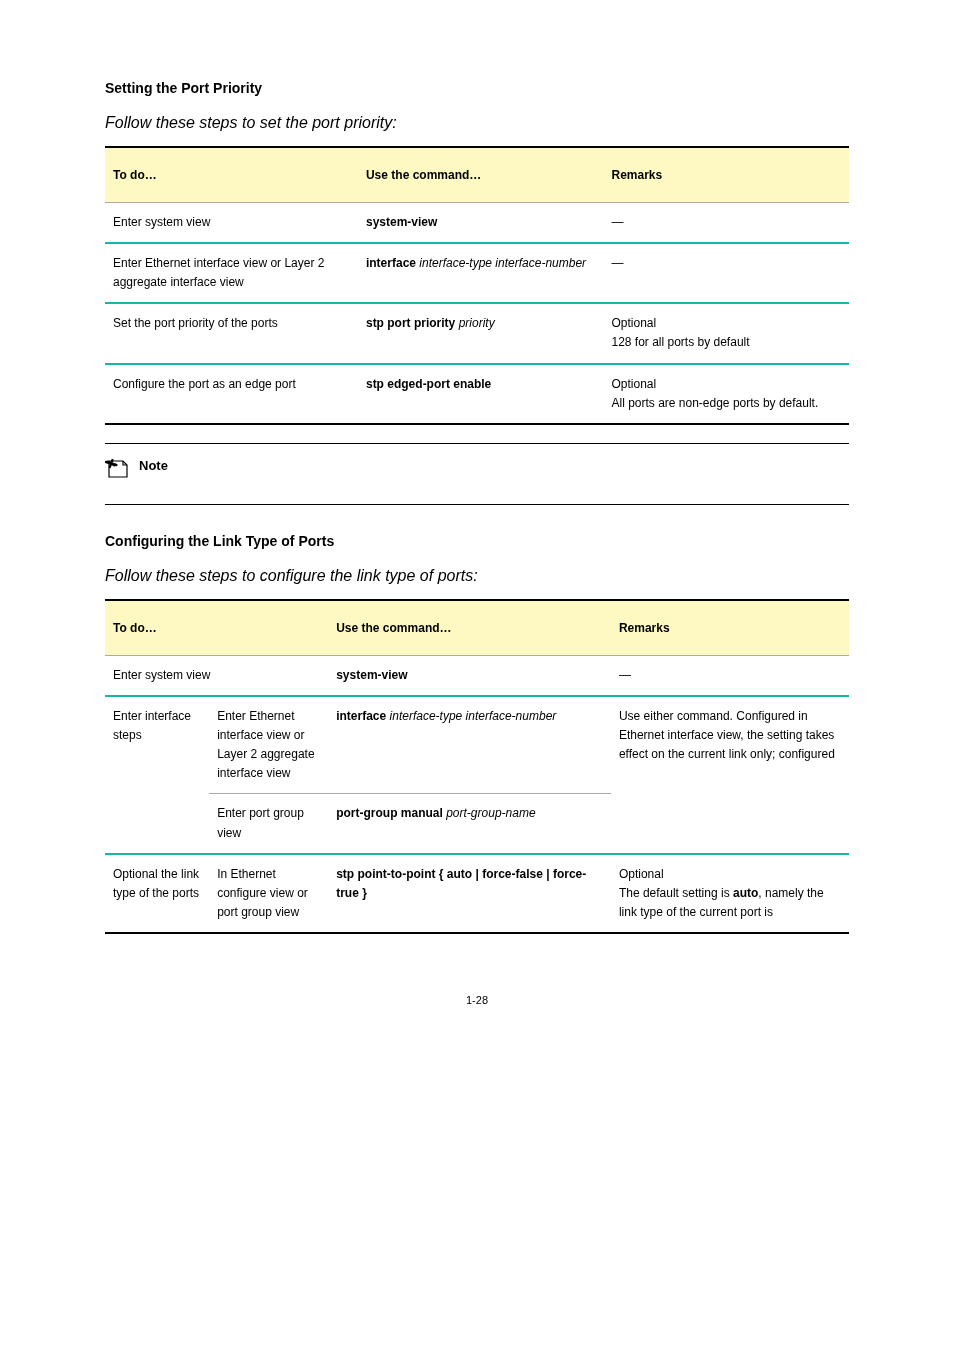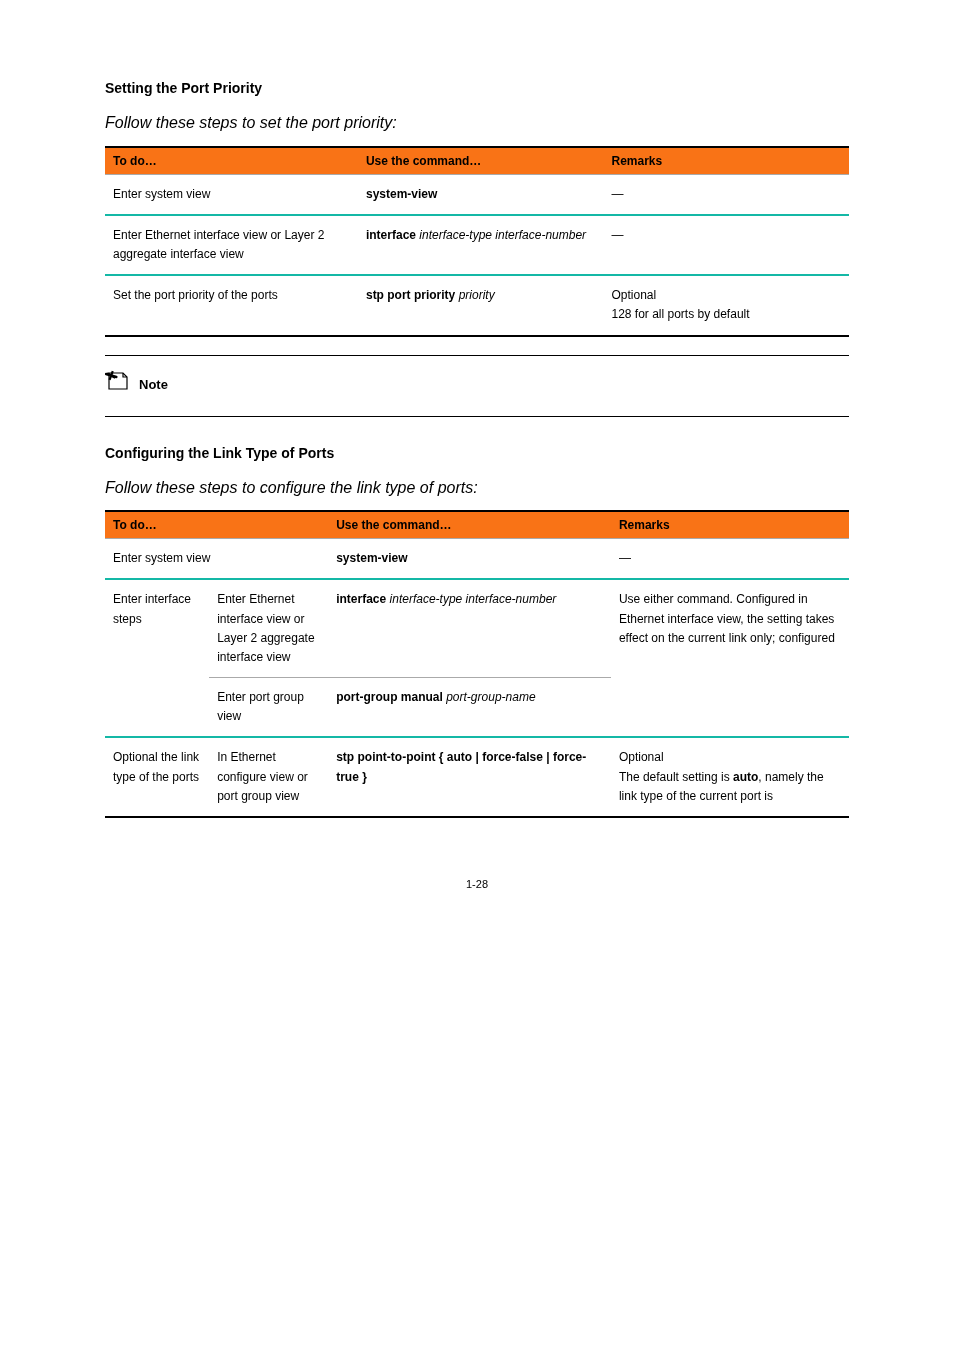--- a/index.html
+++ b/index.html
@@ -22,45 +22,45 @@
     margin-bottom: 8px;
     font-style: italic;
   }
   table {
     width: 100%;
     border-collapse: collapse;
     margin: 10px 0 18px 0;
     font-size: 12px;
   }
   th {
-    background: #f97316;
+    background: #fef9c3;
     font-weight: bold;
     text-align: left;
-    padding: 6px 8px;
+    padding: 20px 8px;
     border-top: 2px solid #000;
     border-bottom: 1px solid #aaa;
   }
   td {
     padding: 10px 8px;
     border-bottom: 2px solid #14b8a6;
     vertical-align: top;
     line-height: 1.6;
   }
   tr:last-child td {
     border-bottom: 2px solid #000;
   }
   .note-block {
     border-top: 1.5px solid #000;
     border-bottom: 1.5px solid #000;
     padding: 14px 0;
     margin: 18px 0 28px 0;
   }
   .note-header {
     display: flex;
-    align-items: flex-end;
+    align-items: flex-start;
     gap: 6px;
     margin-bottom: 10px;
   }
   .note-icon svg { display: block; }
   .note-label {
     font-weight: bold;
     font-size: 13px;
   }
   .note-body {
     font-size: 12px;
@@ -98,20 +98,28 @@
       <td>Enter Ethernet interface view or Layer 2 aggregate interface view</td>
       <td><span class="bold">interface</span><span style="font-style:italic"> interface-type interface-number</span></td>
       <td>—</td>
     </tr>
     <tr>
       <td>Set the port priority of the ports</td>
       <td><span class="bold">stp port priority</span><span style="font-style:italic"> priority</span></td>
       <td>
         <div>Optional</div>
         <div>128 for all ports by default</div>
+      </td>
+    </tr>
+    <tr>
+      <td>Configure the port as an edge port</td>
+      <td><span class="bold">stp edged-port enable</span></td>
+      <td>
+        <div>Optional</div>
+        <div>All ports are non-edge ports by default.</div>
       </td>
     </tr>
   </tbody>
 </table>
 
 <div class="note-block">
   <div class="note-header">
     <span class="note-icon">
       <svg width="28" height="22" viewBox="0 0 28 22">
         <path d="M4 3 L18 3 L22 7 L22 19 L4 19 Z" fill="none" stroke="#000" stroke-width="1.2"></path>

